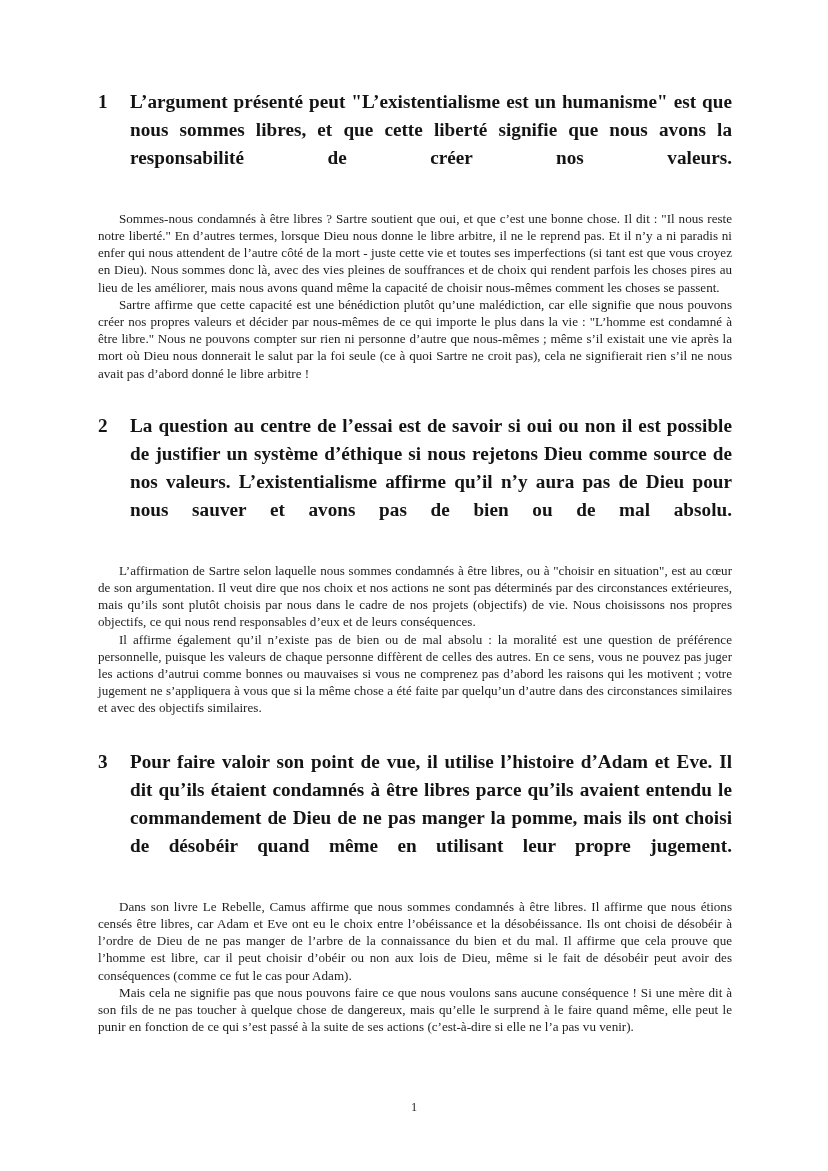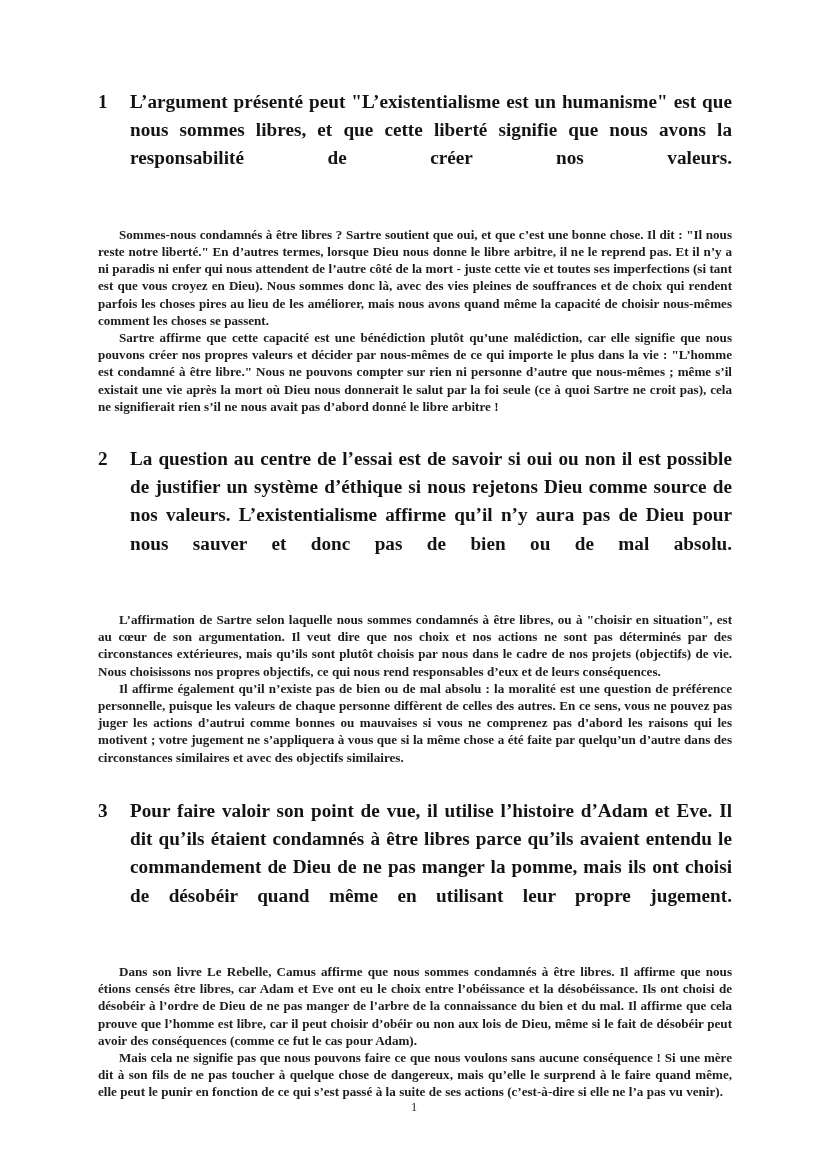--- a/index.html
+++ b/index.html
@@ -81,22 +81,21 @@
     line-height: 17.2px;
     text-align: justify;
     text-justify: inter-word;
     hyphens: none;
     text-indent: 21px;
     color: #1d1d1d;
     word-spacing: 0.1px;
   }
 
   .body-block {
-    margin-top: 25px;
-    font-weight: bold;
+    margin-top: 9px;
   }
 
   .sec-gap {
     height: 30px;
   }
 
   .sec-gap-2 {
     height: 31px;
   }
 
@@ -128,21 +127,21 @@
         <p class="para">Sommes-nous condamnés à être libres ? Sartre soutient que oui, et que c’est une bonne chose. Il dit : "Il nous reste notre liberté." En d’autres termes, lorsque Dieu nous donne le libre arbitre, il ne le reprend pas. Et il n’y a ni paradis ni enfer qui nous attendent de l’autre côté de la mort - juste cette vie et toutes ses imperfections (si tant est que vous croyez en Dieu). Nous sommes donc là, avec des vies pleines de souffrances et de choix qui rendent parfois les choses pires au lieu de les améliorer, mais nous avons quand même la capacité de choisir nous-mêmes comment les choses se passent.</p>
         <p class="para">Sartre affirme que cette capacité est une bénédiction plutôt qu’une malédiction, car elle signifie que nous pouvons créer nos propres valeurs et décider par nous-mêmes de ce qui importe le plus dans la vie : "L’homme est condamné à être libre." Nous ne pouvons compter sur rien ni personne d’autre que nous-mêmes ; même s’il existait une vie après la mort où Dieu nous donnerait le salut par la foi seule (ce à quoi Sartre ne croit pas), cela ne signifierait rien s’il ne nous avait pas d’abord donné le libre arbitre !</p>
       </div>
     </div>
 
     <div class="sec-gap"></div>
 
     <div class="section">
       <h2 class="section-heading">
         <span class="section-number">2</span>
-        <span class="section-title">La question au centre de l’essai est de savoir si oui ou non il est possible de justifier un système d’éthique si nous rejetons Dieu comme source de nos valeurs. L’existentialisme affirme qu’il n’y aura pas de Dieu pour nous sauver et donc pas de bien ou de mal absolu.</span>
+        <span class="section-title">La question au centre de l’essai est de savoir si oui ou non il est possible de justifier un système d’éthique si nous rejetons Dieu comme source de nos valeurs. L’existentialisme affirme qu’il n’y aura pas de Dieu pour nous sauver et avons pas de bien ou de mal absolu.</span>
       </h2>
       <div class="body-block">
         <p class="para">L’affirmation de Sartre selon laquelle nous sommes condamnés à être libres, ou à "choisir en situation", est au cœur de son argumentation. Il veut dire que nos choix et nos actions ne sont pas déterminés par des circonstances extérieures, mais qu’ils sont plutôt choisis par nous dans le cadre de nos projets (objectifs) de vie. Nous choisissons nos propres objectifs, ce qui nous rend responsables d’eux et de leurs conséquences.</p>
         <p class="para">Il affirme également qu’il n’existe pas de bien ou de mal absolu : la moralité est une question de préférence personnelle, puisque les valeurs de chaque personne diffèrent de celles des autres. En ce sens, vous ne pouvez pas juger les actions d’autrui comme bonnes ou mauvaises si vous ne comprenez pas d’abord les raisons qui les motivent ; votre jugement ne s’appliquera à vous que si la même chose a été faite par quelqu’un d’autre dans des circonstances similaires et avec des objectifs similaires.</p>
       </div>
     </div>
 
     <div class="sec-gap-2"></div>
 
     <div class="section">

